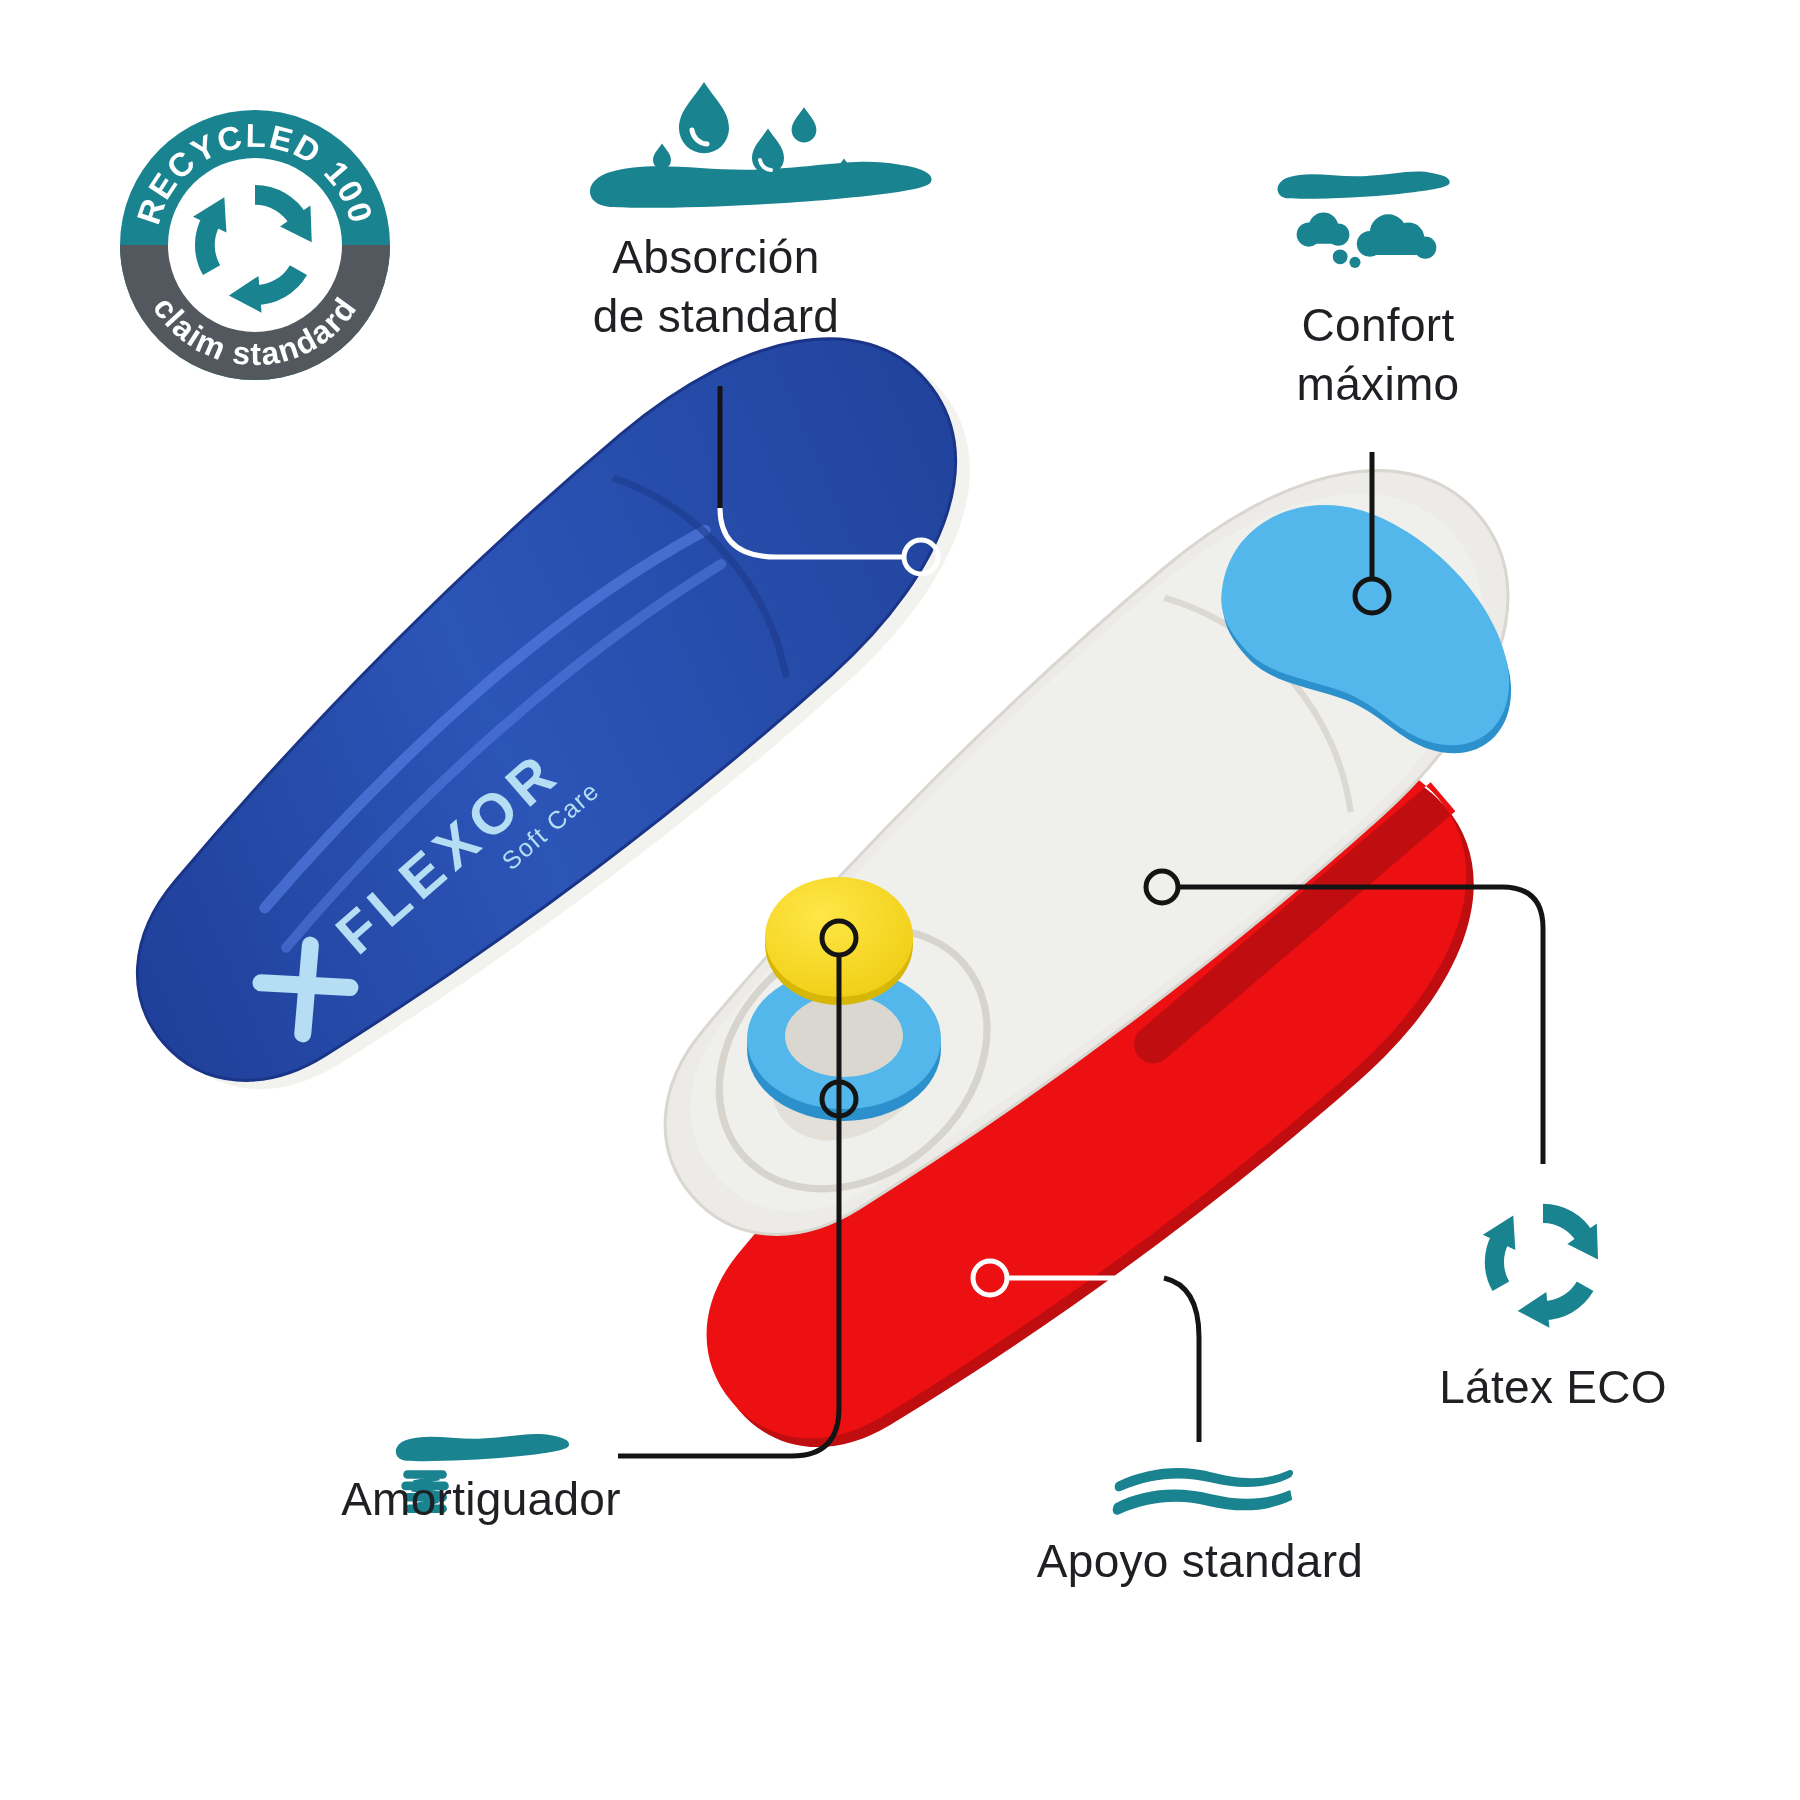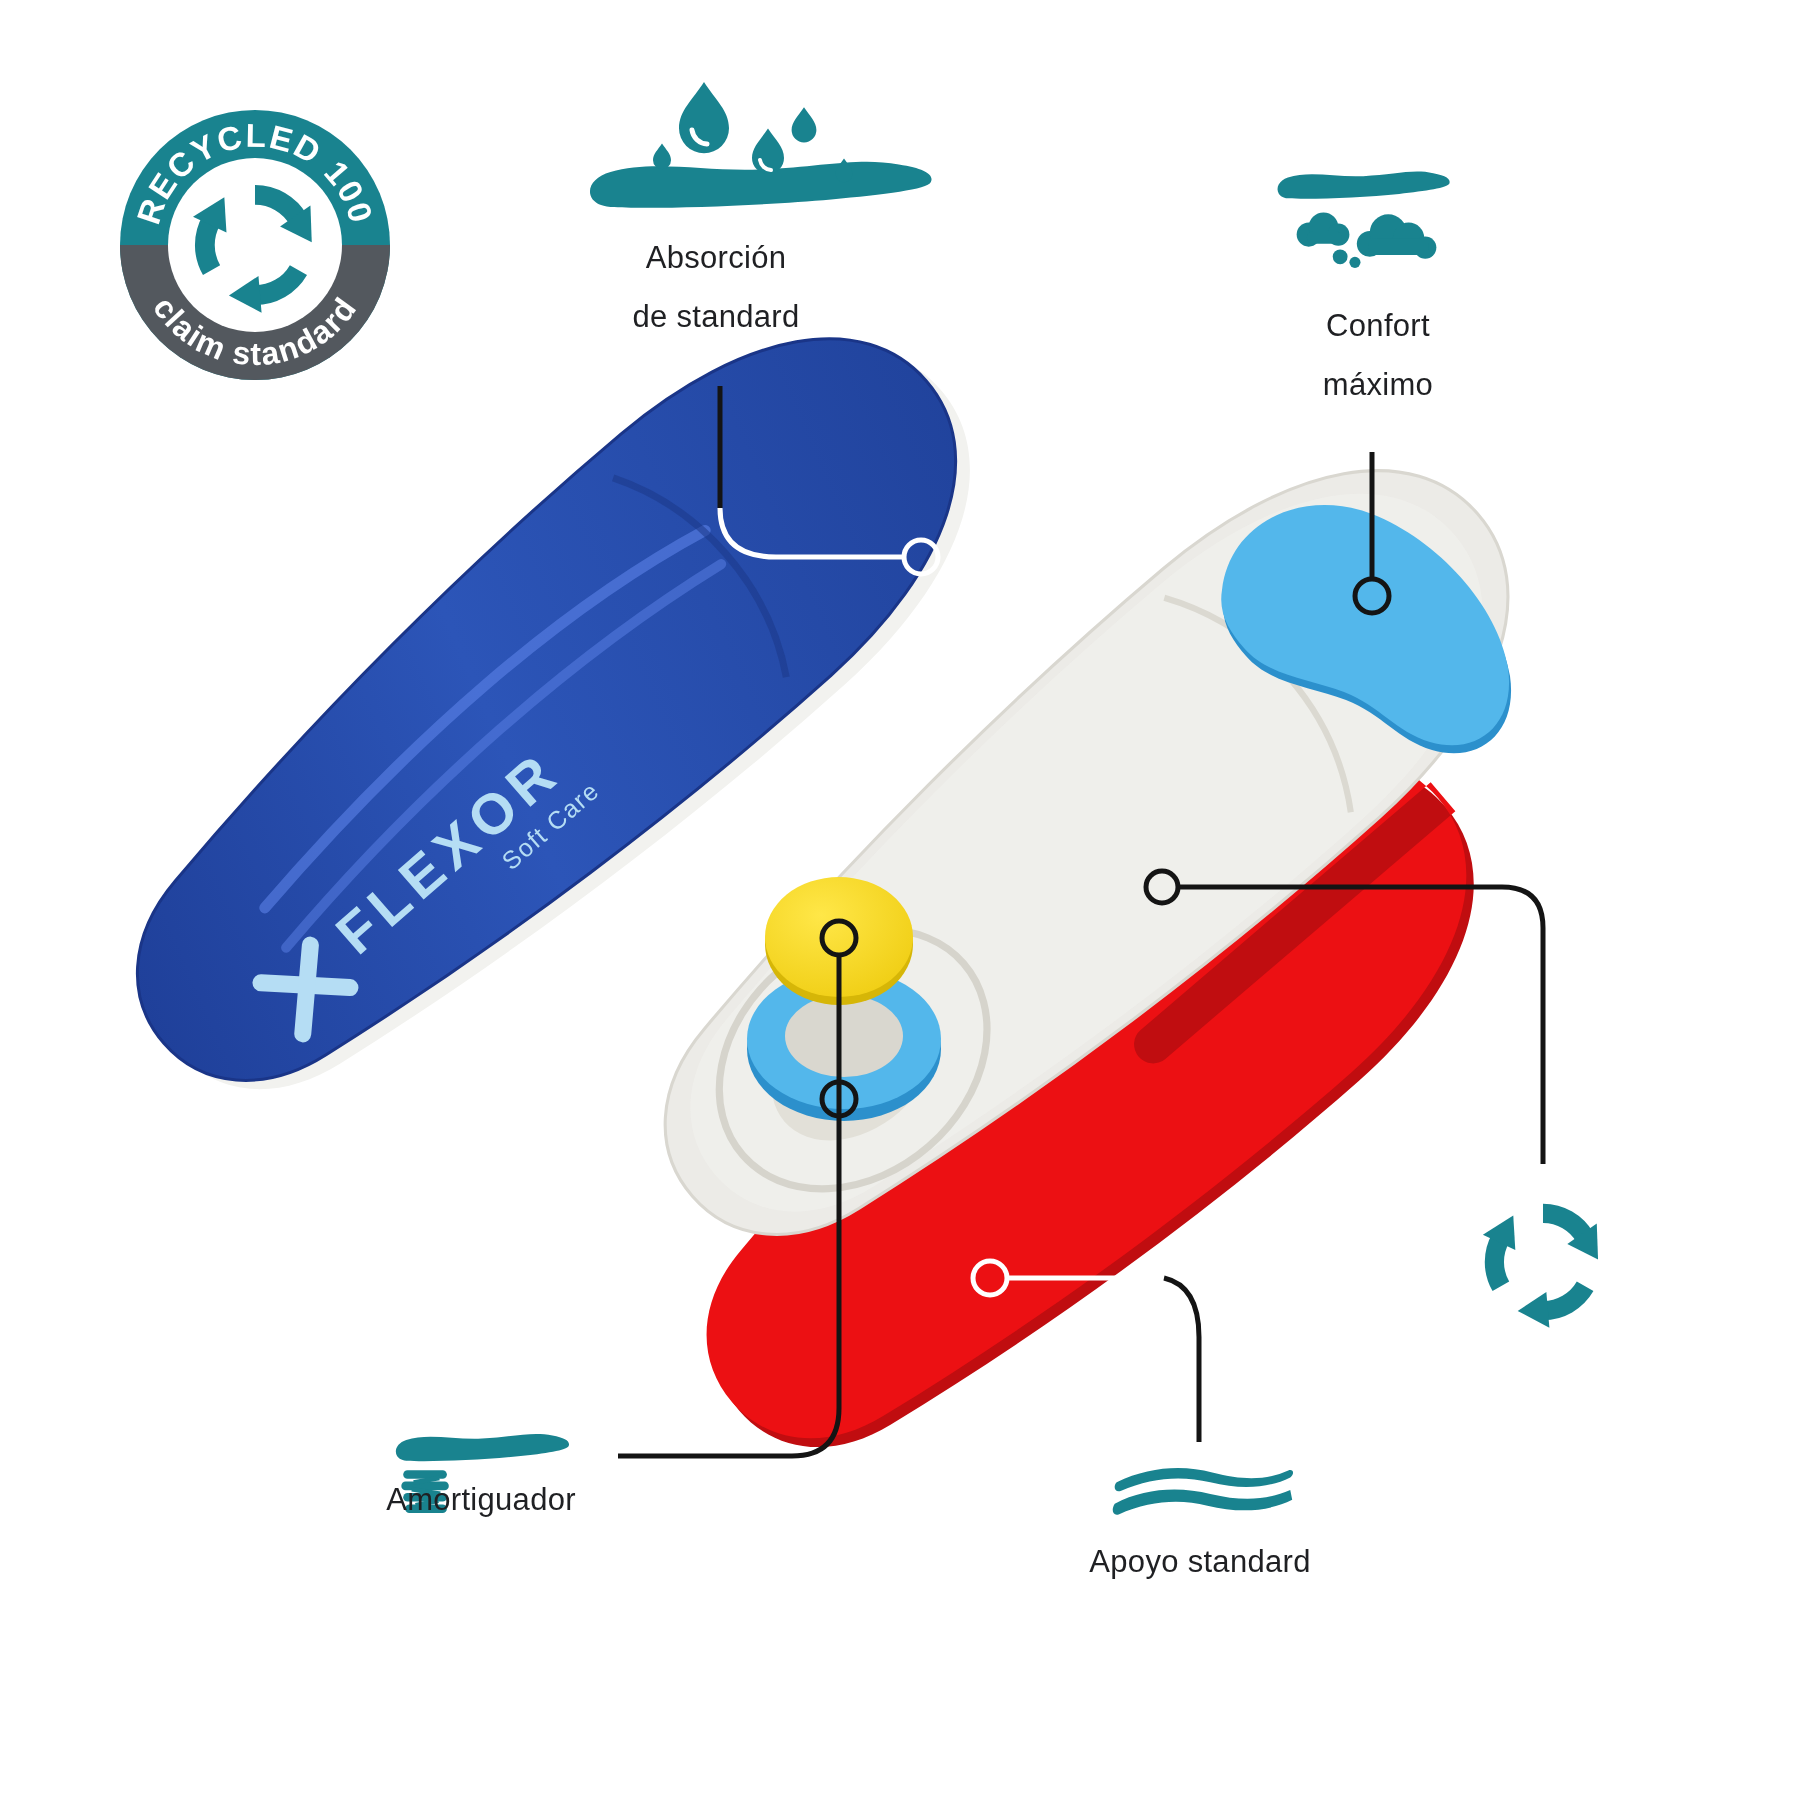--- a/index.html
+++ b/index.html
@@ -8,21 +8,21 @@
     --yellow:#F5D90F; --yellow-dark:#D6B607; --red:#EC1013; --red-dark:#C00D10;
     --grey-insole:#ECEBE7; --grey-edge:#D9D7D0; --grey-recess:#D8D6CE;
     --logo-blue:#B5DDF4; --line-dark:#141414;
   }
   html,body{margin:0;padding:0;background:#fff;}
   .stage{position:relative;width:1800px;height:1800px;background:#fff;overflow:hidden;
          font-family:"Liberation Sans", sans-serif;}
   .stage svg{display:block}
   .abs{position:absolute;}
   .label{position:absolute;transform:translateX(-50%);text-align:center;
-         color:var(--label);font-size:31px;line-height:59px;font-weight:500;letter-spacing:.3px;}
+         color:var(--label);font-size:46px;line-height:59px;font-weight:500;letter-spacing:.3px;}
   .teal{fill:var(--teal);}
   .stroke-teal{stroke:var(--teal);}
   .badge-arc{font-family:"Liberation Sans",sans-serif;font-size:33px;font-weight:bold;
              letter-spacing:2px;fill:#fff;}
   .badge-arc-b{font-size:32px;letter-spacing:1.5px;}
   .callout-b{stroke:var(--line-dark);stroke-width:5;fill:none;}
   .callout-w{stroke:#fff;stroke-width:5;fill:none;}
   .brand-text{font-family:"Liberation Sans",sans-serif;font-size:57px;font-weight:600;
               letter-spacing:7px;fill:var(--logo-blue);}
   .tagline-text{font-family:"Liberation Sans",sans-serif;font-size:25px;font-weight:500;
@@ -220,14 +220,17 @@
   </div>
 
   <div class="label" style="left:481px;top:1470px">
     <div>Amortiguador</div>
   </div>
 
   <div class="label" style="left:1200px;top:1532px">
     <div>Apoyo standard</div>
   </div>
 
+  <div class="label" style="left:1553px;top:1358px">
+    <div>Látex ECO</div>
+  </div>
 
 </div>
 
 </body></html>

